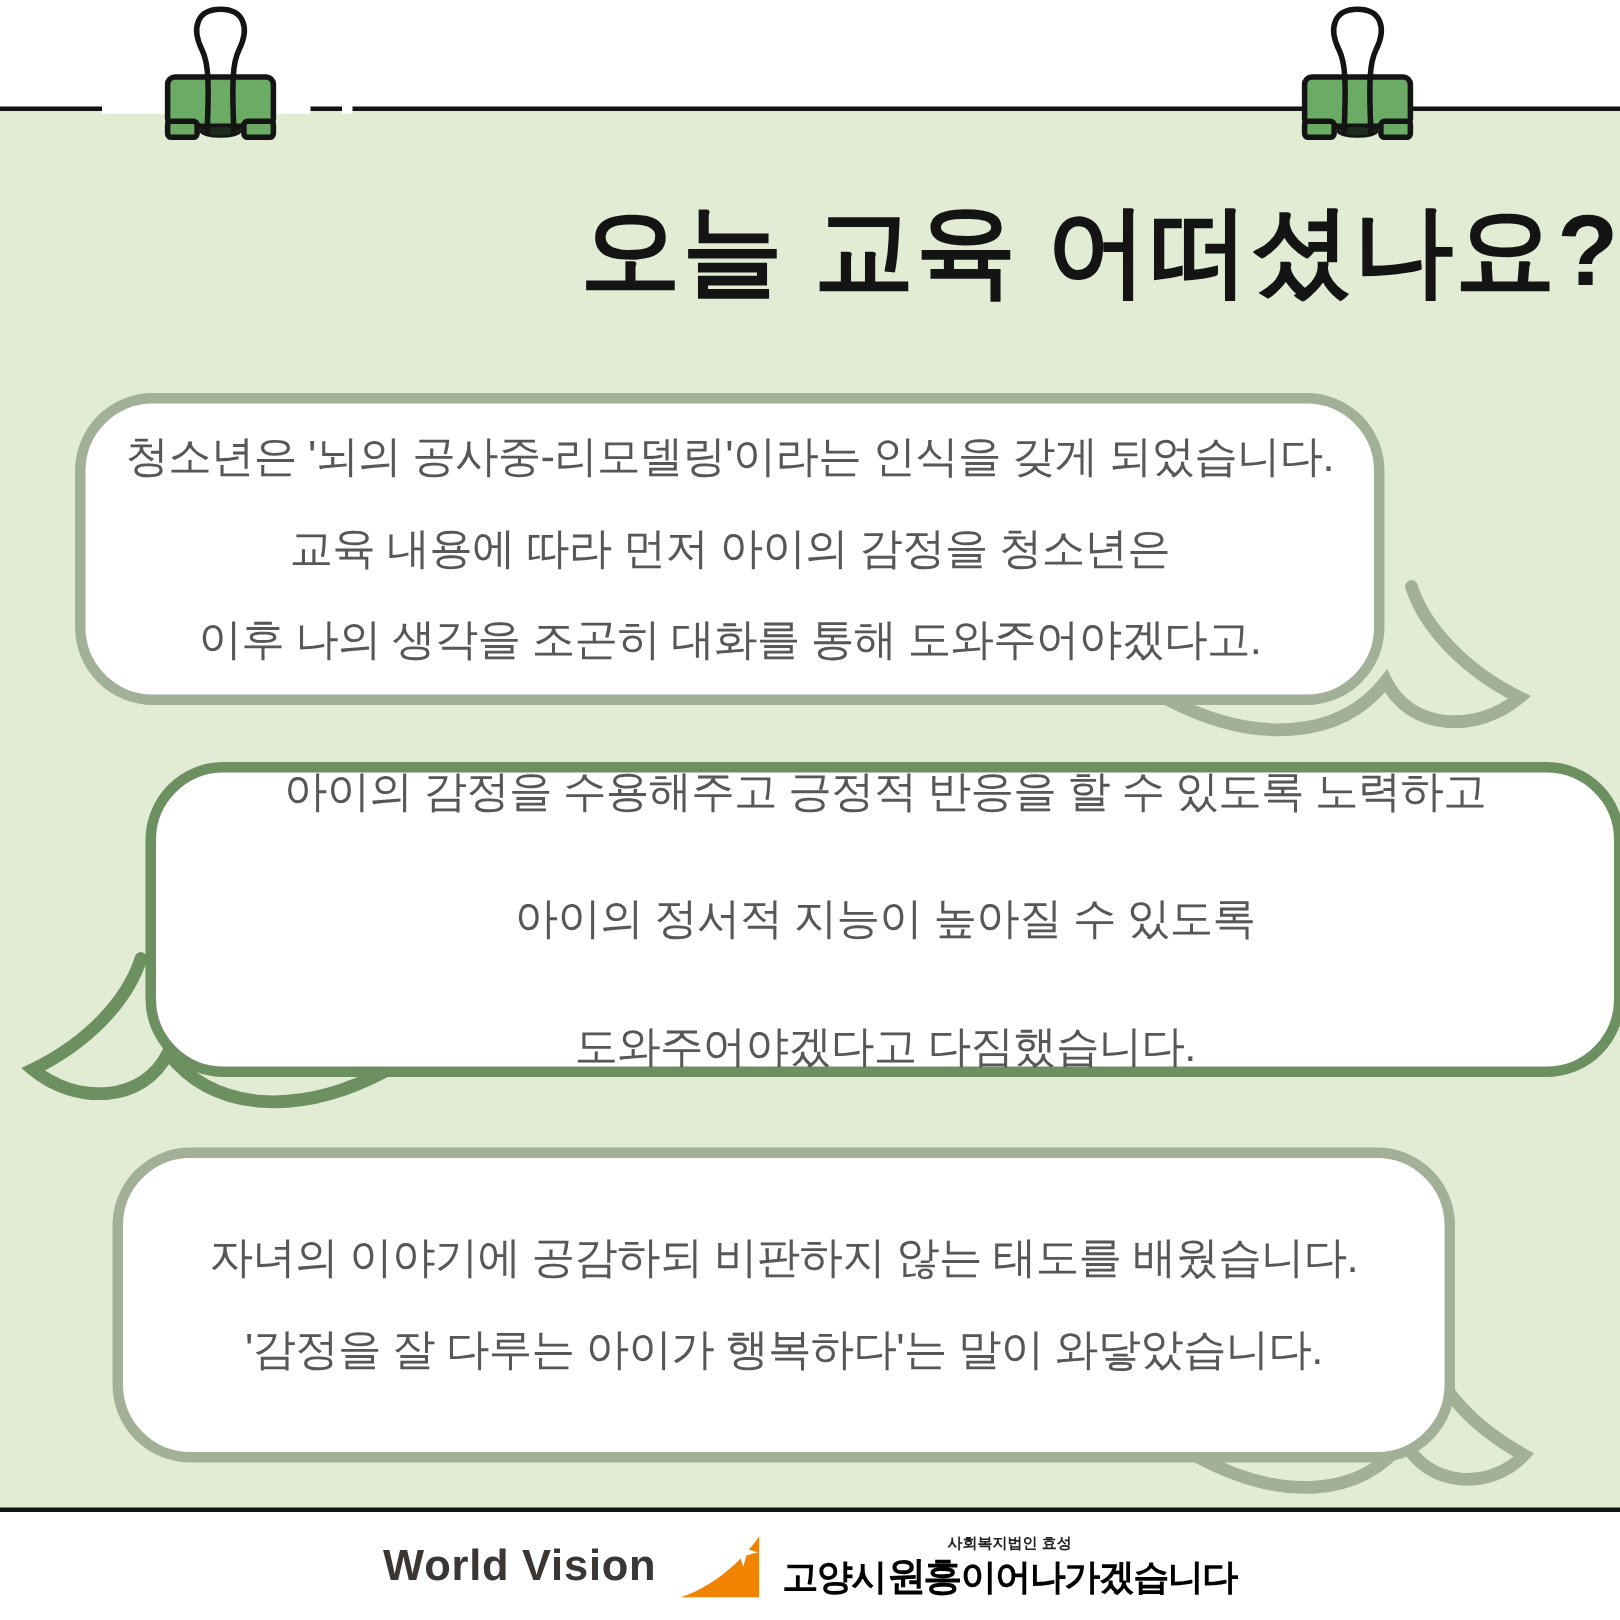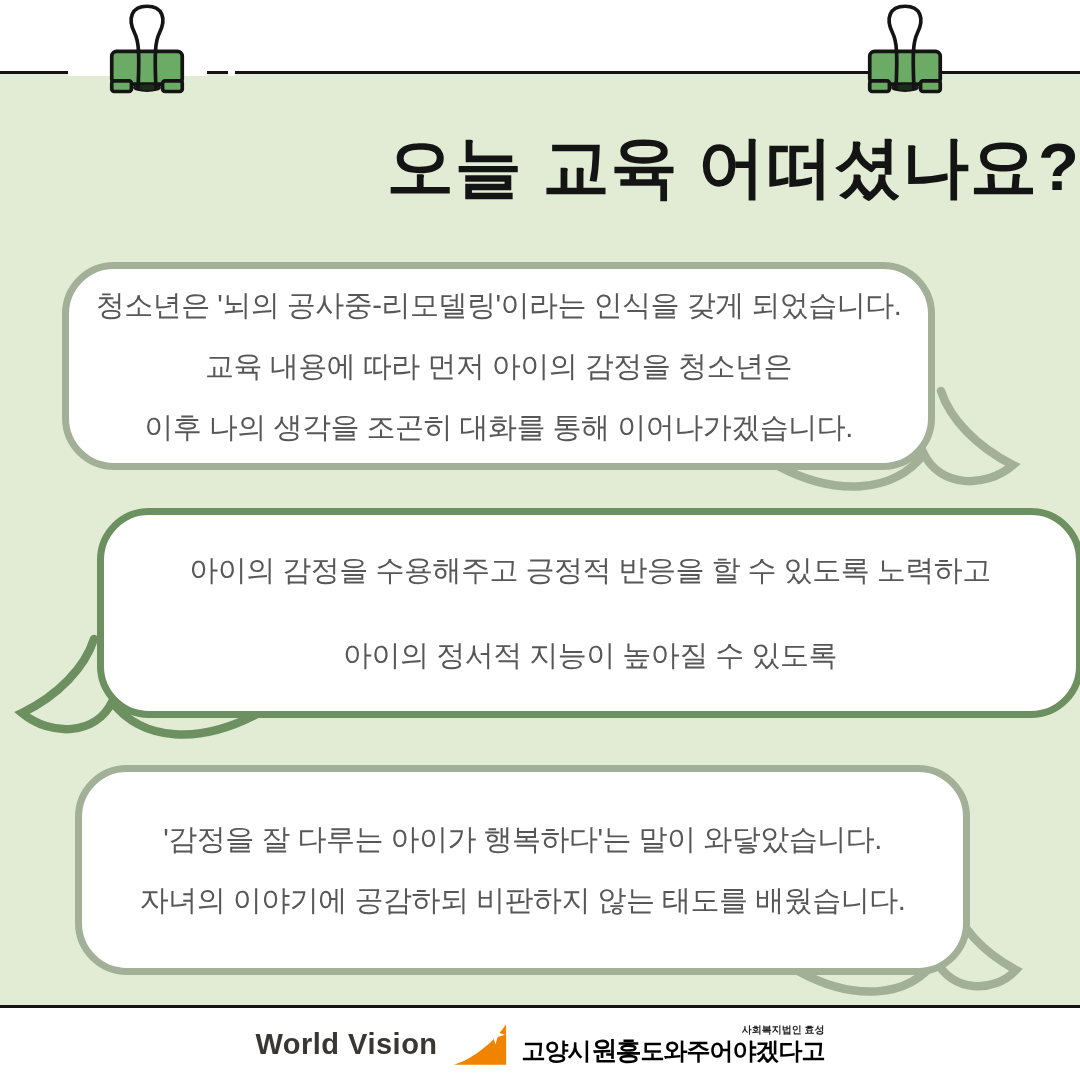--- a/index.html
+++ b/index.html
@@ -30,21 +30,21 @@
     text-align:right;
     font-size:67px;font-weight:800;letter-spacing:1px;
     color:var(--title-black,#141414);
   }
   .bubble{
     position:absolute;background:#ffffff;box-sizing:border-box;
     border:7px solid var(--bubble-border-light,#a2b098);
     border-radius:52px;
     display:flex;flex-direction:column;justify-content:center;
   }
-  .bubble-1{left:62px;top:262px;width:873px;height:208px;}
+  .bubble-1{left:50px;top:262px;width:873px;height:208px;}
   .bubble-2{left:97px;top:508px;width:986px;height:210px;border-color:var(--bubble-border-dark,#6d9060);gap:24px;}
   .bubble-3{left:75px;top:765px;width:895px;height:210px;}
   .bubble-line{
     text-align:center;font-size:29px;line-height:61px;
     color:var(--text-grey,#575757);font-weight:500;letter-spacing:-0.5px;
     white-space:nowrap;
   }
   .tails{position:absolute;left:0;top:0;width:1080px;height:1080px;pointer-events:none;}
   .tail-light{fill:none;stroke:var(--bubble-border-light,#a2b098);stroke-width:8.5;stroke-linecap:round;}
   .tail-dark{fill:none;stroke:var(--bubble-border-dark,#6d9060);stroke-width:8.5;stroke-linecap:round;}
@@ -52,21 +52,21 @@
     position:absolute;left:0;top:1014px;width:1080px;height:60px;
     display:flex;justify-content:center;align-items:center;gap:14px;
   }
   .wv-wordmark{
     font-size:29px;font-weight:700;letter-spacing:0.5px;
     color:var(--wv-text,#3a3633);
   }
   .wv-sail{width:56px;height:45px;}
   .wv-sail .sail{fill:var(--wv-orange,#f08300);}
   .wv-sail .star{fill:#ffffff;}
-  .org-block{display:flex;flex-direction:column;align-items:flex-end;line-height:1;}
+  .org-block{display:flex;flex-direction:column;align-items:center;line-height:1;}
   .org-small{font-size:10px;font-weight:700;color:#222222;margin-bottom:2px;letter-spacing:0px;}
   .org-main{display:flex;align-items:baseline;color:#000000;}
   .org-city,.org-rest{font-size:24px;font-weight:800;letter-spacing:-1px;}
   .org-core{font-size:26px;font-weight:900;letter-spacing:-2px;margin:0 1px;}
 </style>
 </head>
 <body>
 
 <div class="paper"></div>
 <div class="edge-gap gap1"></div>
@@ -92,40 +92,41 @@
 
 <svg class="tails">
   <path class="tail-light" d="M 778 466 C 835 496 893 494 924 454 C 940 487 985 489 1013 465 C 977 447 950 419 941 391"></path>
   <path class="tail-dark" d="M 257 714 C 200 744 143 742 112 702 C 96 735 51 737 22 713 C 59 695 85 667 94 639"></path>
   <path class="tail-light" d="M 798 971 C 853 1001 908 999 936 960 C 951 992 994 994 1016 970 C 983 952 958 926 952 898"></path>
 </svg>
 
 <div class="bubble bubble-1">
   <div class="bubble-line">청소년은 '뇌의 공사중-리모델링'이라는 인식을 갖게 되었습니다.</div>
   <div class="bubble-line">교육 내용에 따라 먼저 아이의 감정을 청소년은</div>
-  <div class="bubble-line">이후 나의 생각을 조곤히 대화를 통해 이어나가겠습니다.</div>
+  <div class="bubble-line">이후 나의 생각을 조곤히 대화를 통해 도와주어야겠다고.</div>
 </div>
 
 <div class="bubble bubble-2">
   <div class="bubble-line">아이의 감정을 수용해주고 긍정적 반응을 할 수 있도록 노력하고</div>
   <div class="bubble-line">아이의 정서적 지능이 높아질 수 있도록</div>
+  <div class="bubble-line">도와주어야겠다고 다짐했습니다.</div>
 </div>
 
 <div class="bubble bubble-3">
+  <div class="bubble-line">자녀의 이야기에 공감하되 비판하지 않는 태도를 배웠습니다.</div>
   <div class="bubble-line">'감정을 잘 다루는 아이가 행복하다'는 말이 와닿았습니다.</div>
-  <div class="bubble-line">자녀의 이야기에 공감하되 비판하지 않는 태도를 배웠습니다.</div>
 </div>
 
 <div class="footer">
   <span class="wv-wordmark">World Vision</span>
   <svg class="wv-sail" viewBox="0 0 58 46">
     <path class="sail" d="M 2 44 C 22 38 44 20 56 2 L 56 44 Z"></path>
     <path class="star" d="M 45 3 L 47.3 10.7 L 55 13 L 47.3 15.3 L 45 23 L 42.7 15.3 L 35 13 L 42.7 10.7 Z"></path>
   </svg>
   <div class="org-block">
     <span class="org-small">사회복지법인 효성</span>
     <span class="org-main">
       <span class="org-city">고양시</span>
       <span class="org-core">원흥</span>
-      <span class="org-rest">도와주어야겠다고</span>
+      <span class="org-rest">이어나가겠습니다</span>
     </span>
   </div>
 </div>
 
 </body></html>

